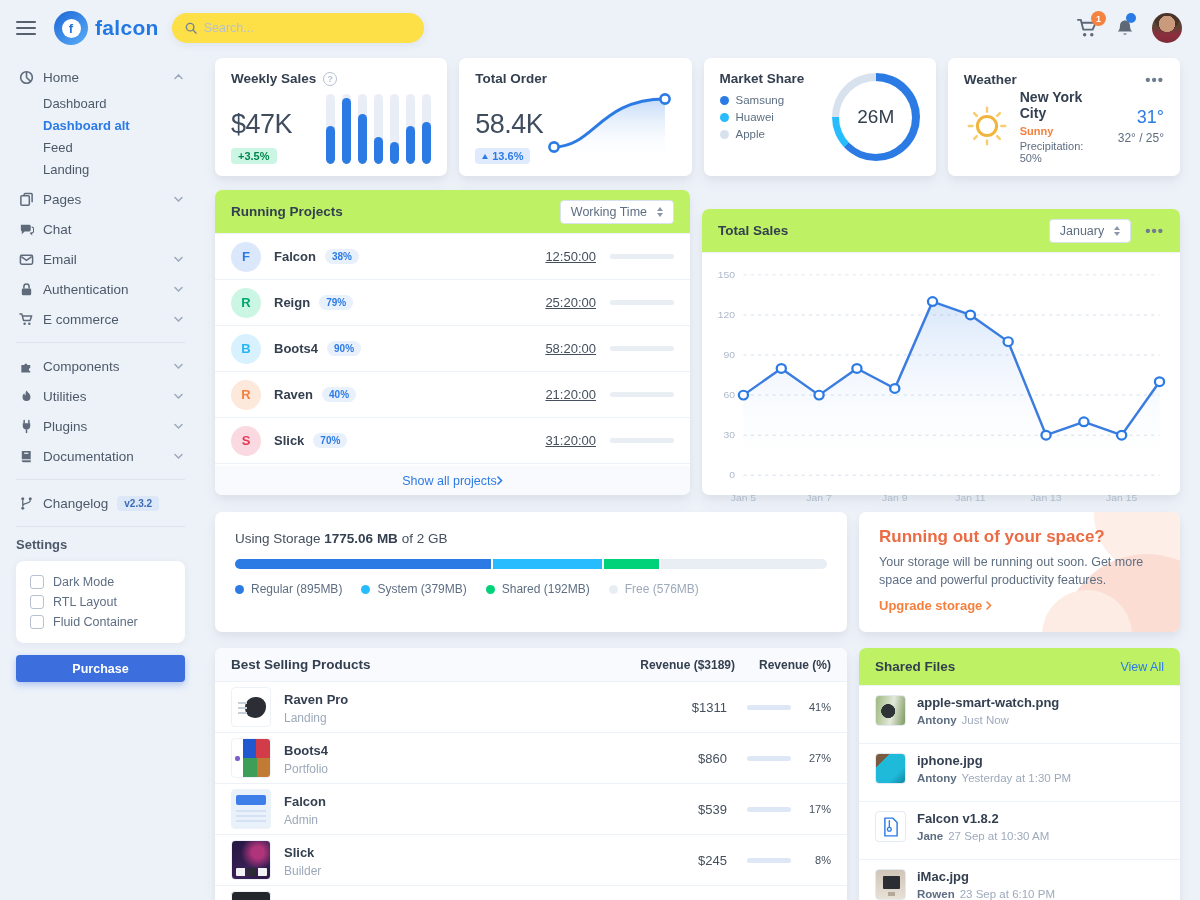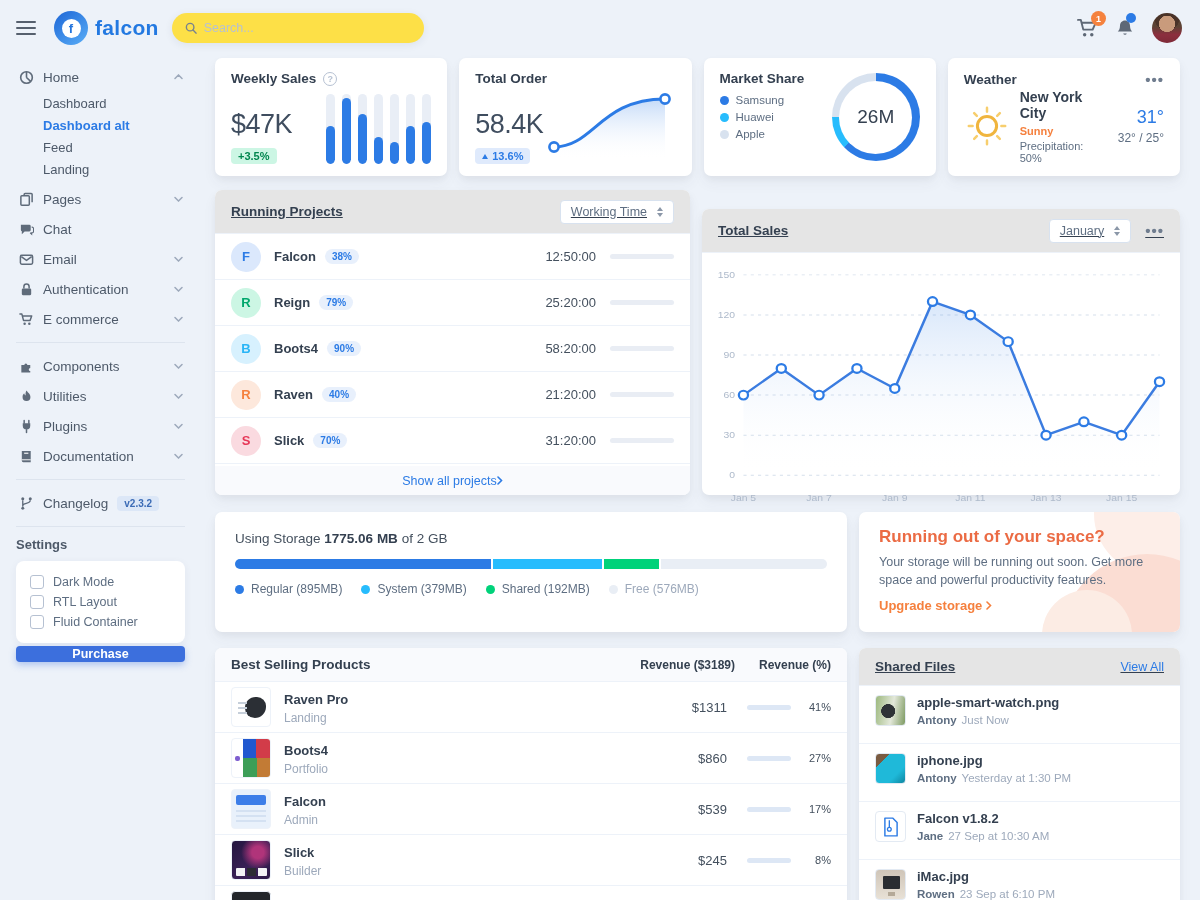--- a/index.html
+++ b/index.html
@@ -39,29 +39,29 @@
   .chev { margin-left:auto; display:flex; }
   .subnav { padding-left:27px; padding-bottom:4px; }
   .sub { padding:3.5px 0; font-size:13px; color:#4d5969; font-weight:500; cursor:pointer; }
   .sub.active { color:#2c7be5; font-weight:600; }
   .sb-divider { border:0; border-top:1px solid #dde4ee; margin:8px 0; }
   .badge-version { margin-left:9px; background:#dce7f7; color:#3b6bb5; font-size:10px; font-weight:700; padding:2px 7px; border-radius:4px; }
   .settings-head { font-size:13px; font-weight:600; color:#4d5969; margin:10px 0 9px; }
   .settings-card { background:#fff; border-radius:8px; padding:11px 12px; box-shadow:0 2px 8px rgba(43,55,80,.06); }
   .check-row { display:flex; align-items:center; gap:9px; padding:3px 2px; font-size:12.5px; color:#5e6e82; cursor:pointer; }
   .checkbox { width:14px; height:14px; border:1px solid #b6c1d2; border-radius:3px; background:#fff; flex:none; }
-  .purchase-btn { margin-top:3px; width:100%; height:16px; border:0; border-radius:4px; background:#3c6fdd; color:#fff; font-size:12.5px; font-weight:600; cursor:pointer; box-shadow:0 3px 7px rgba(60,111,221,.35); font-family:inherit; }
+  .purchase-btn { margin-top:12px; width:100%; height:27px; border:0; border-radius:4px; background:#3c6fdd; color:#fff; font-size:12.5px; font-weight:600; cursor:pointer; box-shadow:0 3px 7px rgba(60,111,221,.35); font-family:inherit; }
 
   
   .card { background:#fff; border-radius:7px; box-shadow:0 7px 14px rgba(65,69,88,.055), 0 3px 6px rgba(0,0,0,.04); }
   .row { display:flex; gap:12px; }
   .row1 { margin-bottom:14px; }
   .row2 { margin-bottom:17px; }
   .row3 { margin-bottom:16px; }
-  .card-header { display:flex; align-items:center; justify-content:space-between; background:#e5e5e5; padding:12px 16px; height:44px; border-bottom:1px solid #edf2f9; border-radius:7px 7px 0 0;text-decoration:underline; }
+  .card-header { display:flex; align-items:center; justify-content:space-between; background:#bef264; padding:12px 16px; height:44px; border-bottom:1px solid #edf2f9; border-radius:7px 7px 0 0; }
   .card-title { font-size:13.5px; font-weight:600; color:#344050; }
   .select { display:flex; align-items:center; gap:10px; background:#fff; border:1px solid #d8e2ef; border-radius:4px; padding:4px 10px; font-size:12.5px; color:#5e6e82; cursor:pointer; }
   .sort-arrows { display:flex; flex-direction:column; gap:2px; }
   .sort-arrows b { width:0; height:0; border-left:3.5px solid transparent; border-right:3.5px solid transparent; }
   .sort-arrows b.up { border-bottom:4px solid #8b97a8; }
   .sort-arrows b.dn { border-top:4px solid #8b97a8; }
   .dots { color:#707d8f; font-size:15px; font-weight:700; letter-spacing:1px; cursor:pointer; }
   .dots::after { content:'\2022\2022\2022'; }
 
   
@@ -100,21 +100,21 @@
   .project-row { display:flex; align-items:center; padding:0 16px; height:46px; border-bottom:1px solid #edf2f9; }
   .avatar { width:30px; height:30px; border-radius:50%; display:flex; align-items:center; justify-content:center; font-size:13px; font-weight:700; margin-right:13px; flex:none; }
   .av-primary { background:#dbe8fc; color:#2c7be5; }
   .av-success { background:#ccf6e4; color:#00a76c; }
   .av-info    { background:#d7f1fe; color:#29b5f6; }
   .av-warning { background:#fde8dc; color:#f5803e; }
   .av-danger  { background:#fadae0; color:#e63757; }
   .project-name { font-size:13px; font-weight:600; color:#344050; margin-right:9px; }
   .badge-pct { background:#e8f0fc; color:#2c7be5; font-size:10px; font-weight:700; padding:2px 7px; border-radius:10px; }
   .proj-right { margin-left:auto; display:flex; align-items:center; gap:14px; }
-  .proj-time { font-size:13px; color:#44505e; }
+  .proj-time { font-size:13px; color:#44505e;text-decoration:underline; }
   .mini-track { width:64px; height:5px; background:#e9edf4; border-radius:3px; overflow:hidden; }
   .mini-fill { height:100%; background:#2c7be5; border-radius:3px; }
   .card-footer { margin-top:auto; background:#f9fafd; border-radius:0 0 7px 7px; height:29px; display:flex; align-items:center; justify-content:center; font-size:12.5px; font-weight:500; color:#2c7be5; cursor:pointer; }
 
   
   .sales-card { flex:1; display:flex; flex-direction:column; min-width:0;margin-top:19px; }
   .ts-right { display:flex; align-items:center; gap:14px; }
   .ts-chart { padding:6px 8px 0 4px; }
 
   

